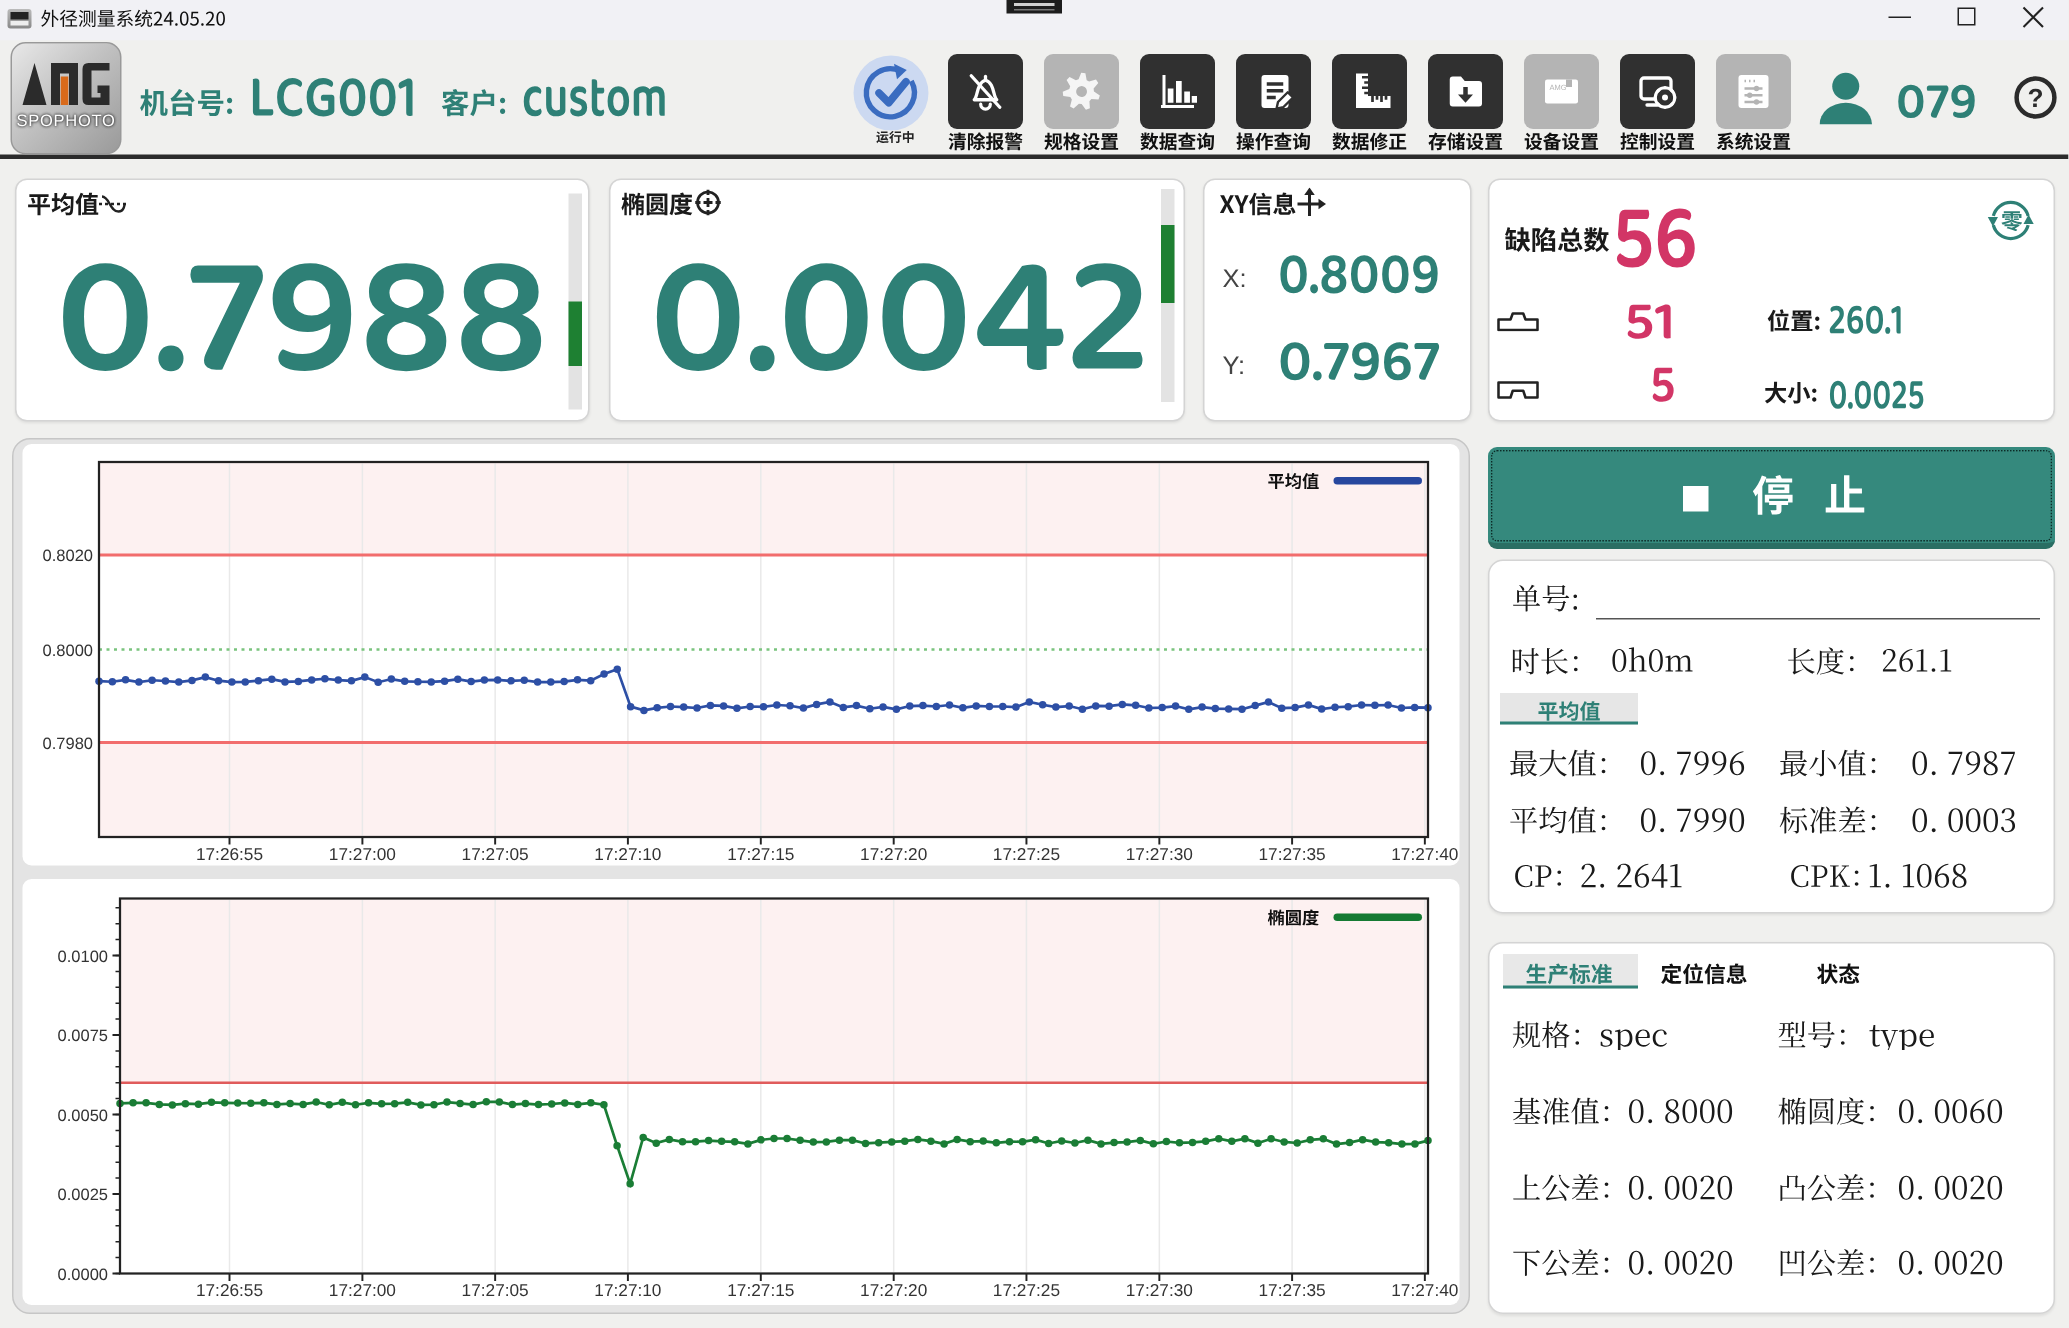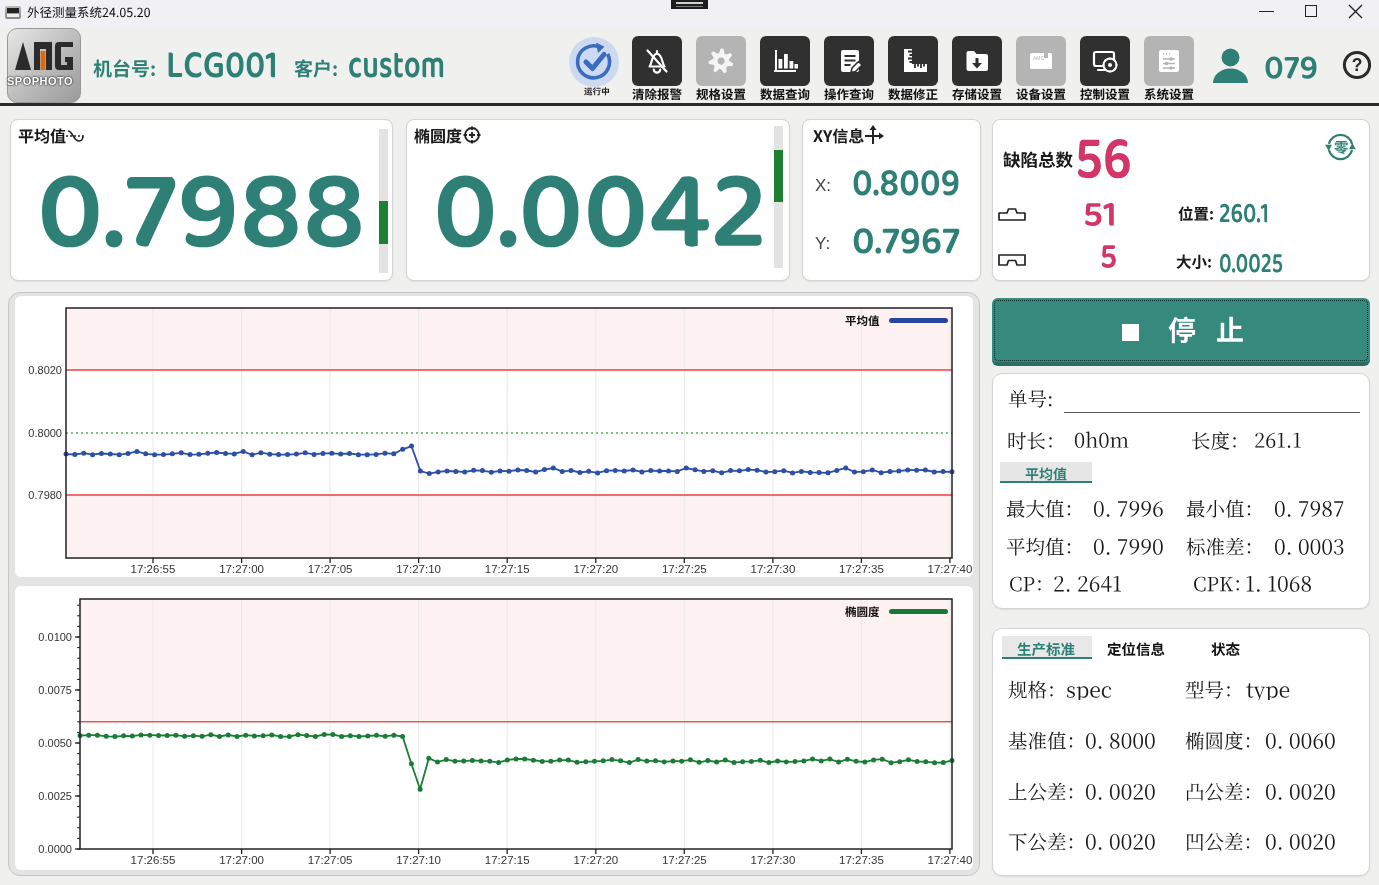--- a/index.html
+++ b/index.html
@@ -32,21 +32,21 @@
   </svg>
 <div class="abs" style="left:0;top:27px;width:1379px;height:76px;background:#f0f0ee"></div>
 <div class="abs" style="left:0;top:103px;width:1379px;height:2.5px;background:#2b2b2b"></div>
 <div class="abs" style="left:7px;top:28px;width:74px;height:75px;border-radius:10px;background:linear-gradient(135deg,#e8e8e8 0%,#c2c2c2 45%,#9a9a9a 100%);border:1px solid #999"></div>
 <svg class="abs" style="left:13px;top:40px" width="62" height="32" viewBox="0 0 62 32">
     <path d="M10 2 L18 30 L2 30 Z" fill="#2b2b2b"></path>
     <path d="M21 30 V2 H39 V30 H33 V9 H27 V30 Z" fill="#2b2b2b"></path>
     <rect x="27.5" y="11" width="5" height="19" fill="#d96a1a"></rect>
     <path d="M60 2 H46 Q42 2 42 6 V26 Q42 30 46 30 H60 V17 H52 V22 H54 V25 H48 V7 H60 Z" fill="#2b2b2b"></path>
   </svg>
-<div class="abs" style="left:7px;top:75px;width:60px;text-align:center;color:#fff;font-weight:bold;font-size:11px;letter-spacing:0.5px;text-shadow:0 0 2px #333,0 0 2px #333">SPOPHOTO</div>
+<div class="abs" style="left:7px;top:75px;width:74px;text-align:center;color:#fff;font-weight:normal;font-size:11px;letter-spacing:0.5px;text-shadow:0 0 2px #333,0 0 2px #333">SPOPHOTO</div>
 <svg class="" style="position:absolute;left:93.0px;top:58.8px;" width="63.17" height="19.00" viewBox="0 -880 3325 1000" fill="#2e8076">
     <use href="#g11" x="0"></use>
     <use href="#g12" x="1000"></use>
     <use href="#g13" x="2000"></use>
     <use href="#g14" x="3000"></use>
   </svg>
 <svg class="" style="position:absolute;left:166.0px;top:47.0px;transform:scaleX(0.848);transform-origin:0 0;" width="132.00" height="40.00" viewBox="0 -750 3300 1000" fill="#2e8076">
     <use href="#g15" x="0"></use>
     <use href="#g16" x="507"></use>
     <use href="#g17" x="1087"></use>

